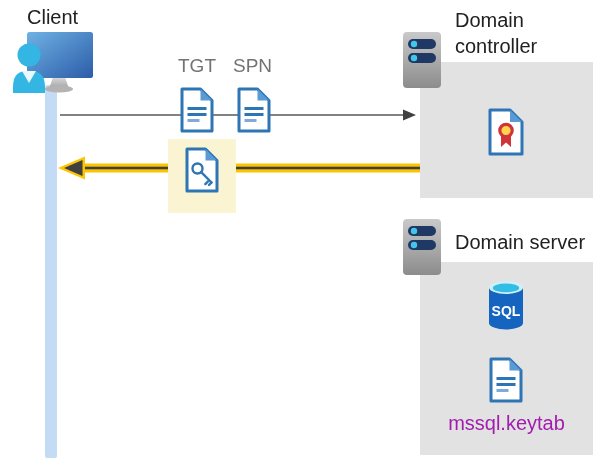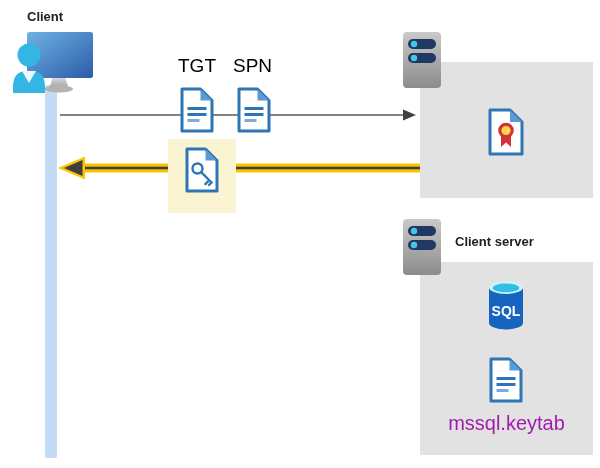--- a/index.html
+++ b/index.html
@@ -1,22 +1,22 @@
 <!DOCTYPE html>
 <html><head>
 <meta charset="utf-8">
 <style>
   html,body{margin:0;padding:0;background:#fff;}
   #stage{
     position:relative;width:600px;height:468px;background:#ffffff;overflow:hidden;
     font-family:"Liberation Sans",sans-serif;
   }
   .abs{position:absolute;}
-  .title{font-weight:bold;font-size:13px;color:#212121;line-height:26px;}
-  .smalllabel{font-size:19px;color:#000000;}
+  .title{font-weight:normal;font-size:20px;color:#212121;line-height:26px;}
+  .smalllabel{font-size:19px;color:#737373;}
   #client-label{left:27px;top:4px;}
   #client-icon{left:12px;top:31px;z-index:4;}
   #lifeline{left:45px;top:85px;width:12px;height:373px;background:#C4DBF5;z-index:1;border-radius:2px;}
   #tgt-label{left:176px;top:55px;width:42px;text-align:center;}
   #spn-label{left:233px;top:55px;width:42px;text-align:left;}
   #gray-arrow{left:58px;top:107px;z-index:2;}
   #tgt-doc{left:180px;top:87px;z-index:4;}
   #spn-doc{left:237px;top:87px;z-index:4;}
   #yellow-arrow{left:58px;top:156px;z-index:2;}
   #highlight-box{left:168px;top:139px;width:68px;height:74px;background:#FBF4D3;z-index:3;}
@@ -124,29 +124,30 @@
     <rect x="14" y="10.7" width="348" height="2.6" fill="#404040"></rect>
     <polygon points="0,12 27,0.5 27,23.5" fill="#FDC500"></polygon>
     <polygon points="6,12 24.5,4 24.5,20" fill="#404040"></polygon>
   </svg>
 
   <div class="abs" id="highlight-box"></div>
   <svg class="abs" id="key-doc" width="34" height="46">
       <use href="#sym-keydoc"></use>
     </svg>
 
+  <div class="abs title" id="dc-title">Domain controller</div>
   <div class="abs" id="dc-box"></div>
   <svg class="abs" id="dc-server-icon" width="40" height="58">
       <use href="#sym-server"></use>
     </svg>
   <svg class="abs" id="certificate" width="36" height="48">
       <use href="#sym-cert"></use>
     </svg>
 
-  <div class="abs title" id="ls-title">Client server</div>
+  <div class="abs title" id="ls-title">Domain server</div>
   <div class="abs" id="ls-box"></div>
   <svg class="abs" id="ls-server-icon" width="40" height="58">
       <use href="#sym-server"></use>
     </svg>
   <svg class="abs" id="sql-icon" width="40" height="54">
     <use href="#sym-sql"></use>
     <text x="20" y="36.5" text-anchor="middle" font-size="14" font-weight="bold" fill="#ffffff" font-family="Liberation Sans, sans-serif">SQL</text>
   </svg>
   <svg class="abs" id="keytab-doc" width="34" height="46">
       <use href="#sym-doc"></use>

